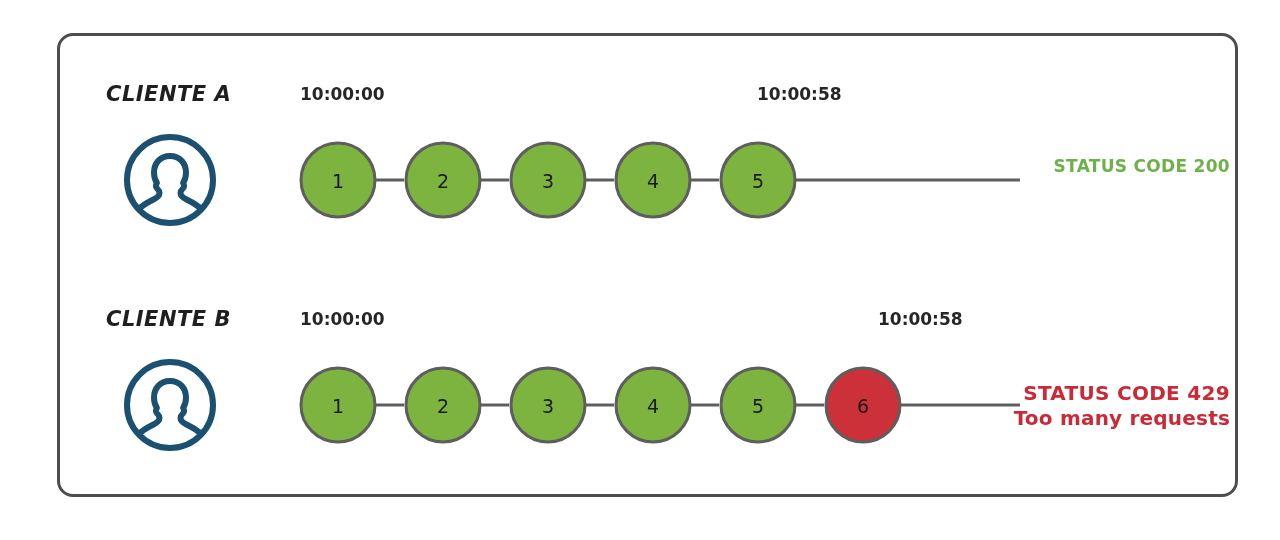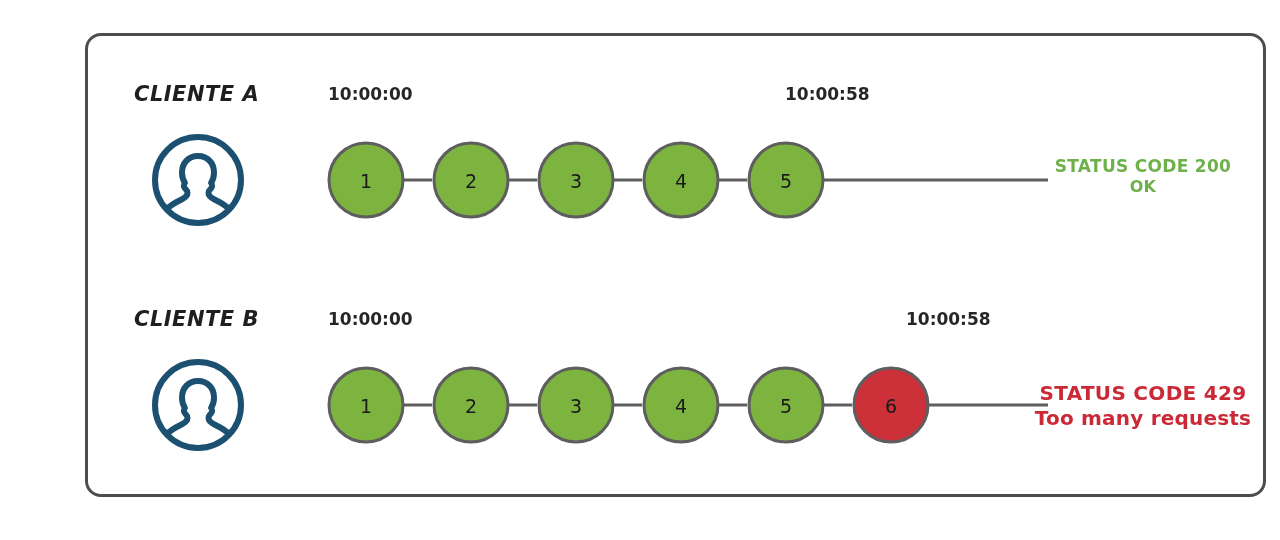--- a/index.html
+++ b/index.html
@@ -12,21 +12,20 @@
     height: 540px;
     font-family: "DejaVu Sans", sans-serif;
     overflow: hidden;
   }
 
   #canvas {
     position: relative;
     width: 1036px;
     height: 540px;
     background: #ffffff;
-    margin-left: 28px;
   }
 
   
   .frame {
     position: absolute;
     left: 57px;
     top: 33px;
     width: 1181px;
     height: 464px;
     box-sizing: border-box;
@@ -108,21 +107,21 @@
     stroke: #5e5e5e;
     stroke-width: 3;
     stroke-linecap: butt;
   }
 
   
   .status {
     position: absolute;
     top: 86px;
     width: 230px;
-    text-align: center;
+    text-align: right;
     font-family: "DejaVu Sans", sans-serif;
     line-height: 1.25;
     white-space: nowrap;
   }
   .status .code {
     display: block;
     font-size: 17px;
     font-weight: 600;
     letter-spacing: 0.3px;
   }
@@ -197,21 +196,20 @@
         <text class="node-label" x="373" y="61">4</text>
       </g>
       <g>
         <circle class="node-circle node-green" cx="478" cy="60" r="37"></circle>
         <text class="node-label" x="478" y="61">5</text>
       </g>
     </svg>
 
     <div class="status status-ok">
       <span class="code">STATUS CODE 200</span>
-      <span class="msg">OK</span>
     </div>
   </div>
 
   <div class="row row-b">
 
     <div class="client-label">CLIENTE B</div>
 
     <div class="avatar">
       <svg width="96" height="96" viewBox="0 0 96 96" aria-hidden="true">
         <circle cx="48" cy="48" r="43" fill="none" stroke="#1b5070" stroke-width="6"></circle>

